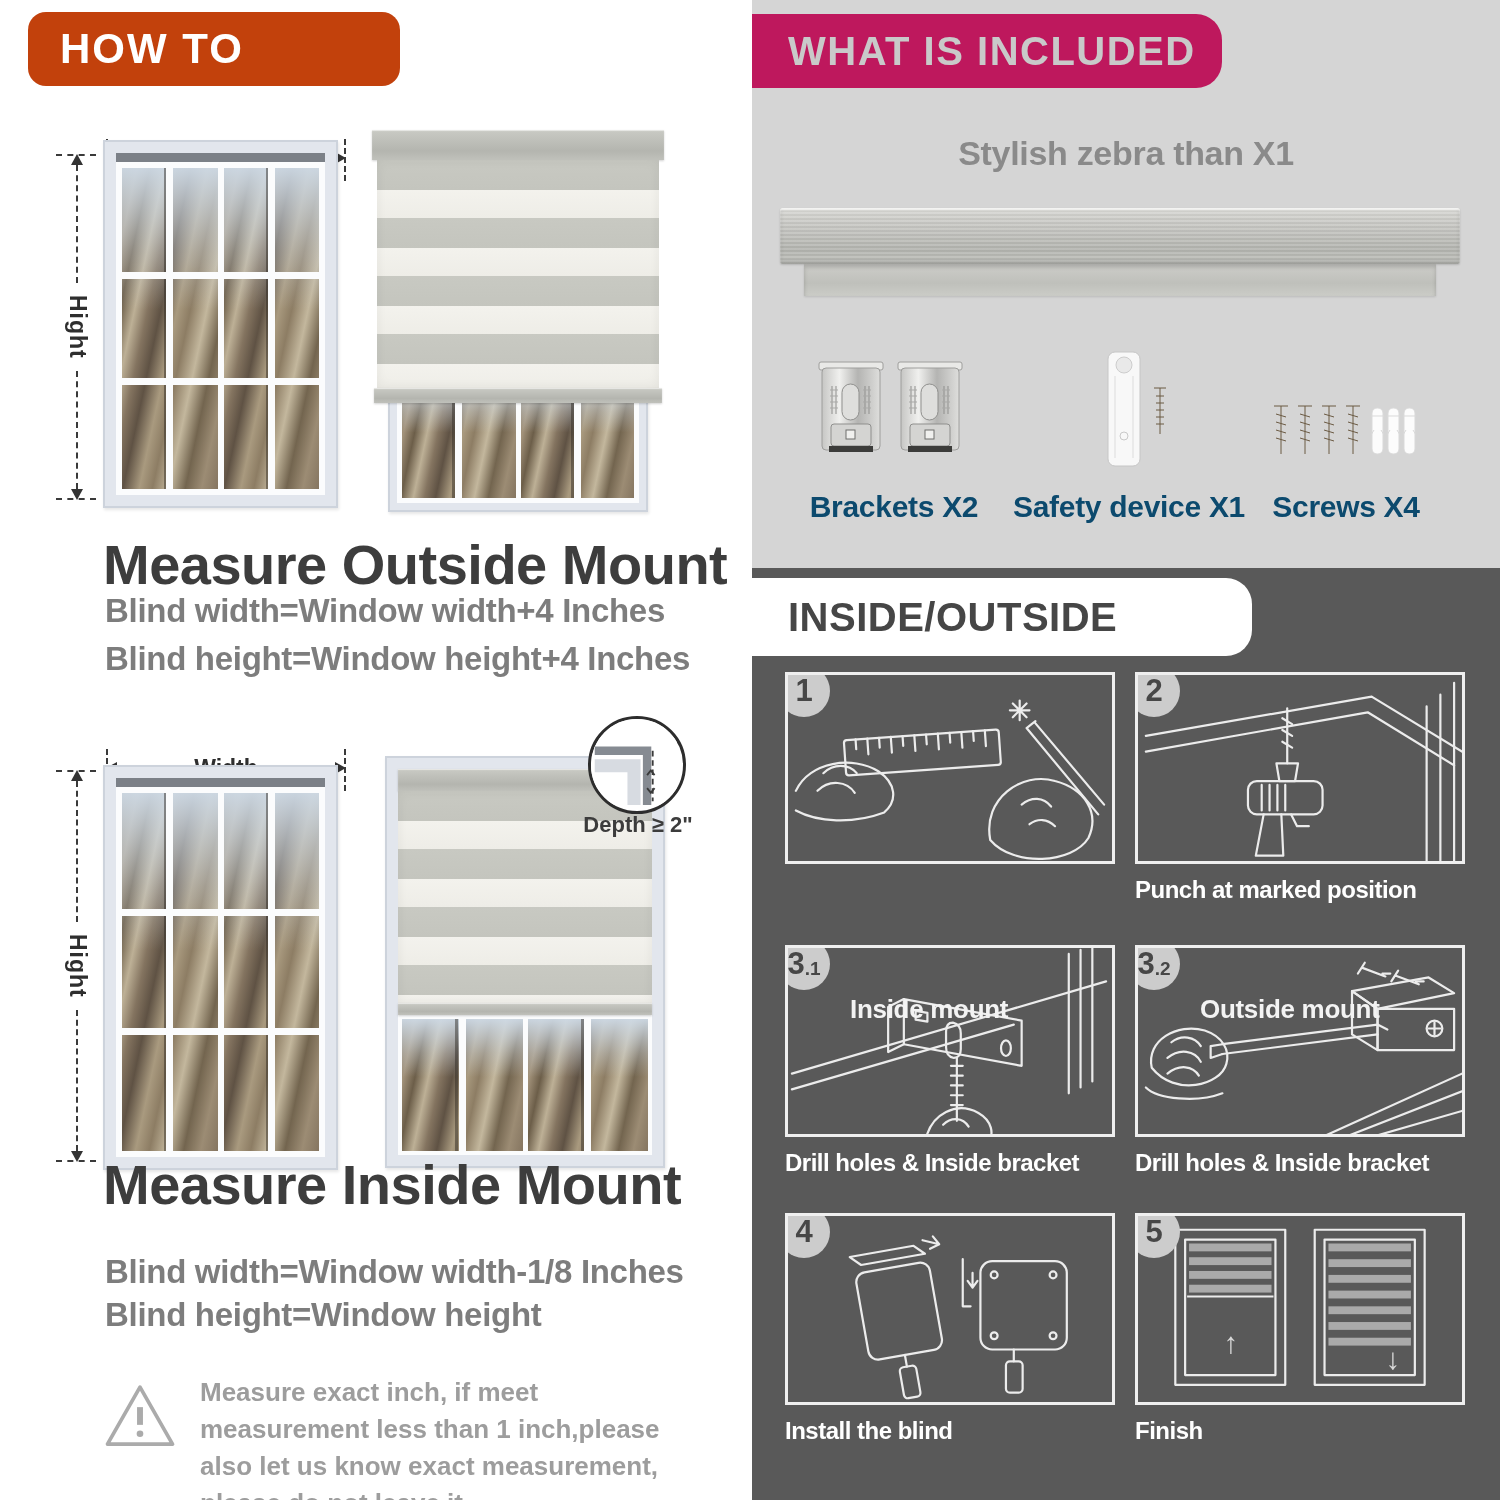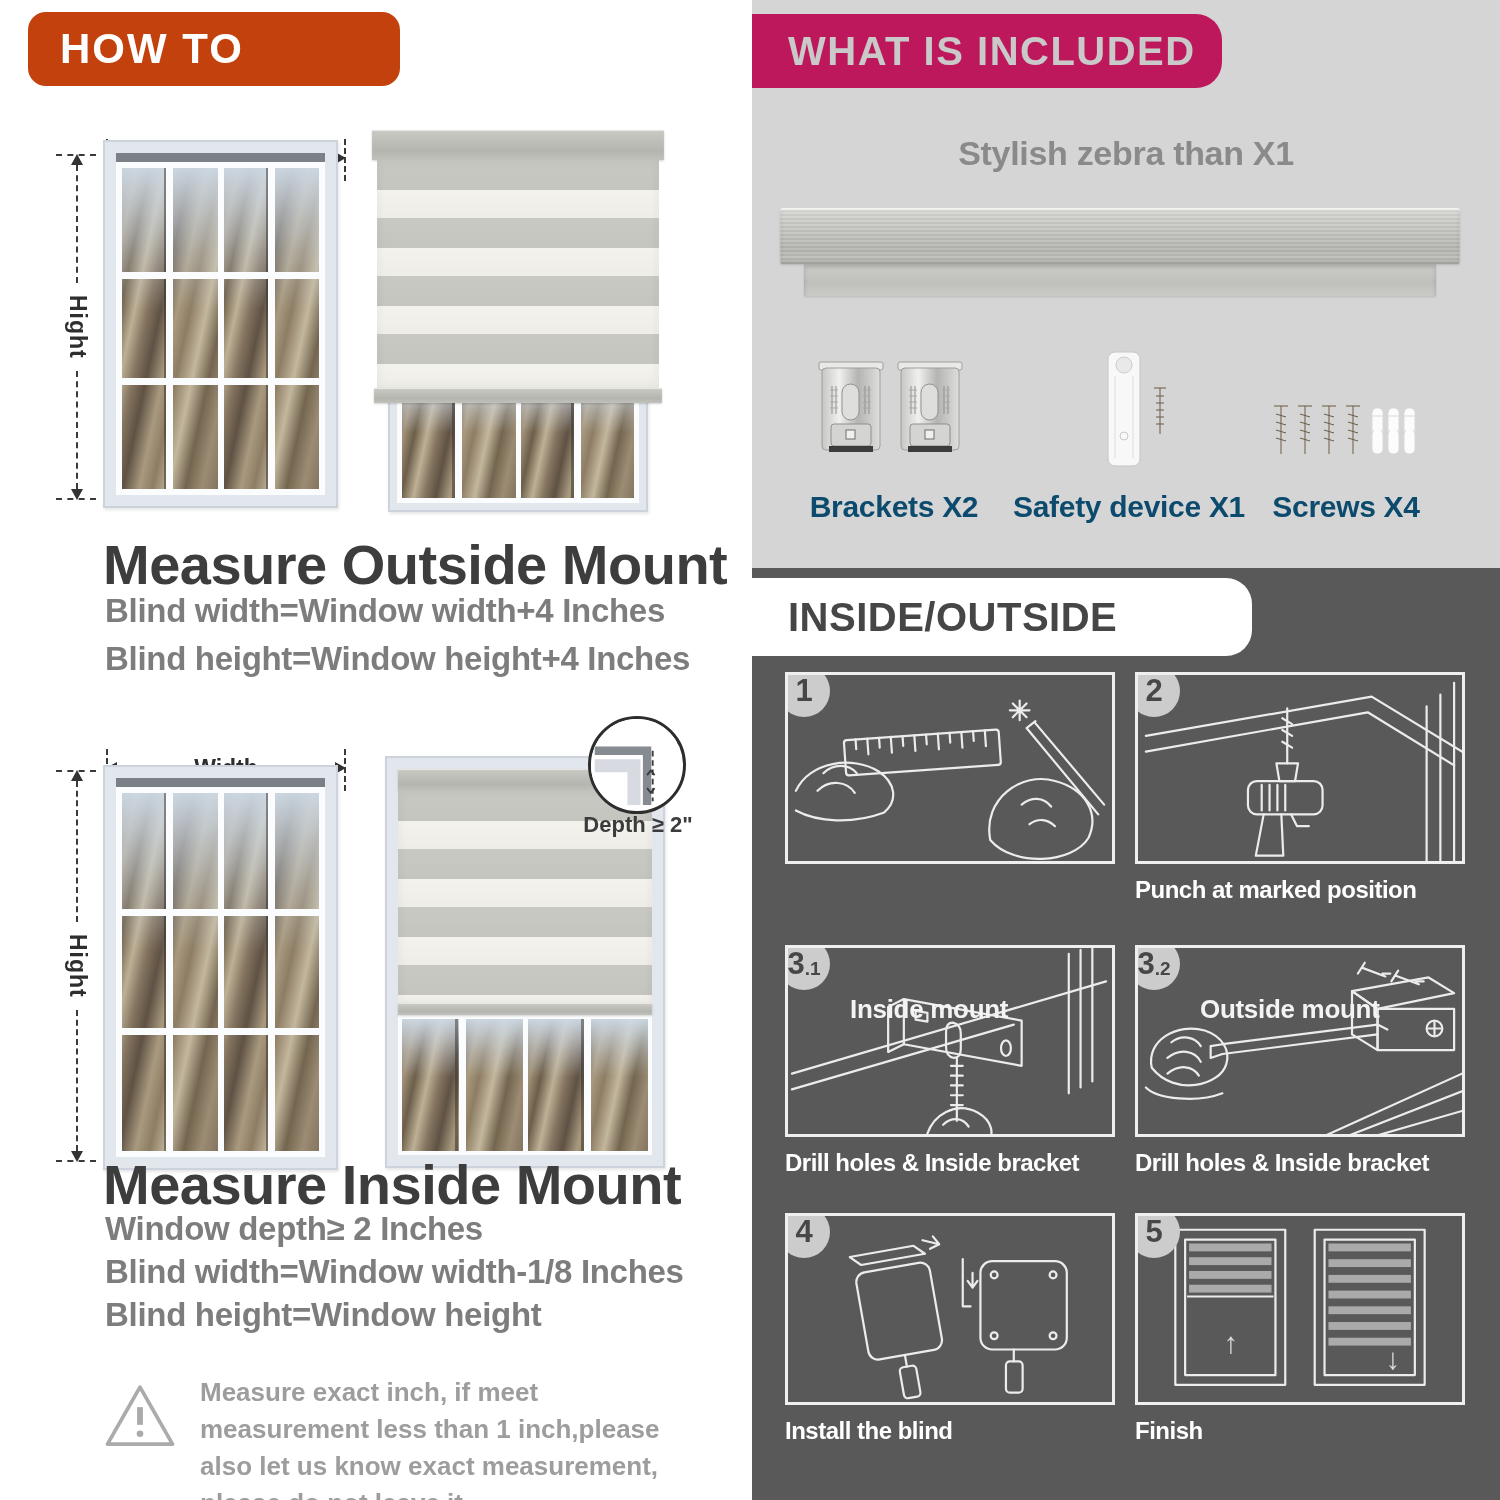--- a/index.html
+++ b/index.html
@@ -168,21 +168,20 @@
       <rect x="0" y="0" width="92" height="92" fill="#fff"></rect>
       <path d="M4,50 H46 V92" stroke="#d7dbe1" stroke-width="14" fill="none"></path>
       <path d="M4,34 H60 V92" stroke="#868b92" stroke-width="9" fill="none"></path>
       <path d="M66,34 V88" stroke="#3a3a3a" stroke-width="2" stroke-dasharray="6 4" fill="none"></path>
       <path d="M60,60 l4,-5 4,5 M60,74 l4,5 4,-5" stroke="#3a3a3a" stroke-width="2" fill="none"></path>
     </svg>
   </div>
   <div class="abs depth-label" style="left:553px;top:812px;width:170px;">Depth ≥ 2"</div>
 
   <div class="abs h2" style="left:103px;top:1152px;">Measure Inside Mount</div>
-  <div class="abs bodyline" style="left:105px;top:1210px;">Window depth≥ 2 Inches</div>
   <div class="abs bodyline" style="left:105px;top:1253px;">Blind width=Window width-1/8 Inches</div>
   <div class="abs bodyline" style="left:105px;top:1296px;">Blind height=Window height</div>
 
   <div class="abs" style="left:103px;top:1382px;width:74px;height:72px;">
     <svg viewBox="0 0 100 92" width="74" height="68">
       <path d="M50,7 L94,84 H6 Z" fill="none" stroke="#ababab" stroke-width="5" stroke-linejoin="round"></path>
       <path d="M50,34 V58" stroke="#ababab" stroke-width="8"></path>
       <circle cx="50" cy="70" r="4.5" fill="#ababab"></circle>
     </svg>
   </div>

